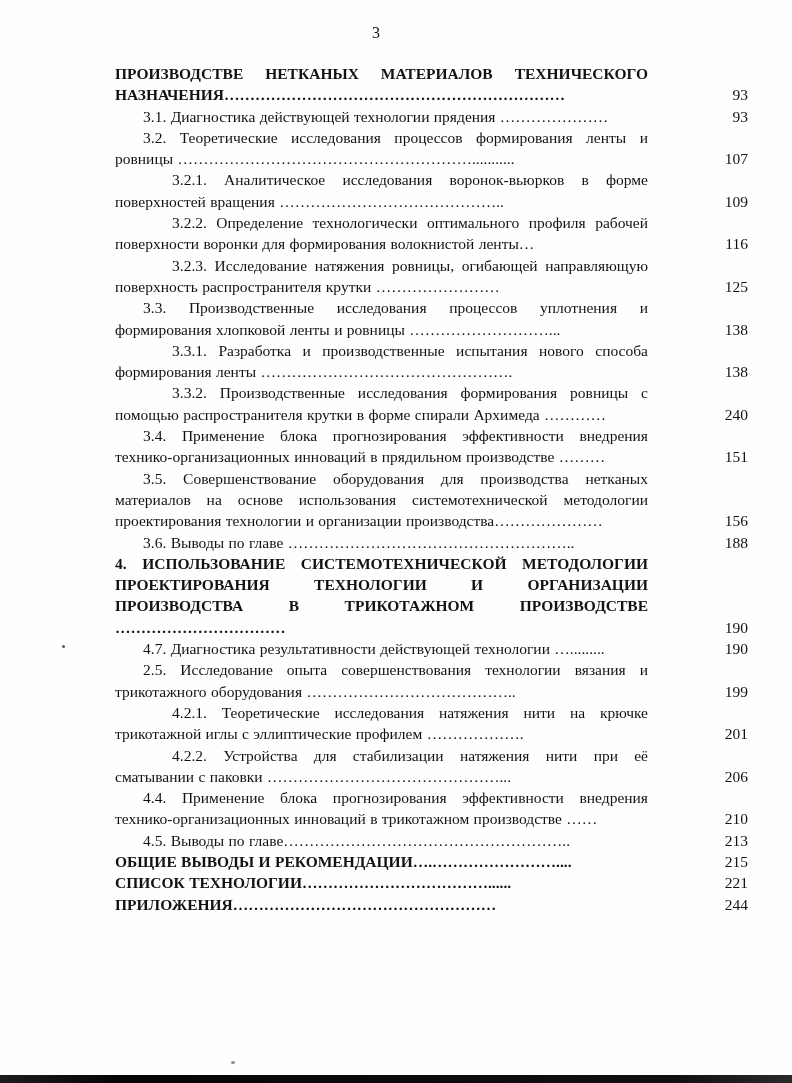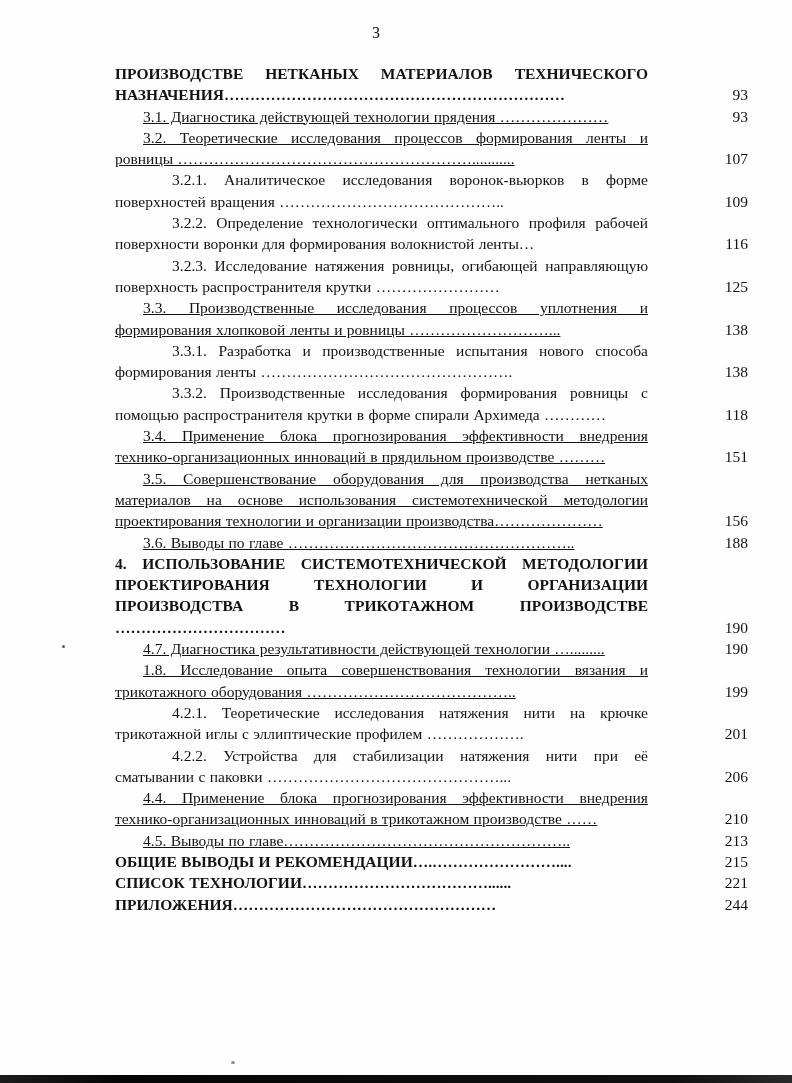--- a/index.html
+++ b/index.html
@@ -48,21 +48,20 @@
     text-align: right;
     white-space: nowrap;
     padding-left: 6px;
   }
   .entry.chapter .entry-text {
     font-weight: bold;
     text-indent: 0;
   }
   .entry.section .entry-text {
     text-indent: 28px;
-    text-decoration: underline;
   }
   .entry.subsection .entry-text {
     text-indent: 57px;
   }
   .speck {
     position: absolute;
     background: #5a5a5a;
     border-radius: 50%;
   }
   .speck-1 { left: 62px; top: 645px; width: 3px; height: 3px; }
@@ -110,21 +109,21 @@
       <div class="entry section">
         <div class="entry-text">3.3. Производственные исследования процессов уплотнения и формирования хлопковой ленты и ровницы ………………………...</div>
         <div class="entry-page">138</div>
       </div>
       <div class="entry subsection">
         <div class="entry-text">3.3.1. Разработка и производственные испытания нового способа формирования ленты ………………………………………….</div>
         <div class="entry-page">138</div>
       </div>
       <div class="entry subsection">
         <div class="entry-text">3.3.2. Производственные исследования формирования ровницы с помощью распространителя крутки в форме спирали Архимеда …………</div>
-        <div class="entry-page">118</div>
+        <div class="entry-page">240</div>
       </div>
       <div class="entry section">
         <div class="entry-text">3.4. Применение блока прогнозирования эффективности внедрения технико-организационных инноваций в прядильном производстве ………</div>
         <div class="entry-page">151</div>
       </div>
       <div class="entry section">
         <div class="entry-text">3.5. Совершенствование оборудования для производства нетканых материалов на основе использования системотехнической методологии проектирования технологии и организации производства…………………</div>
         <div class="entry-page">156</div>
       </div>
       <div class="entry section">
@@ -133,21 +132,21 @@
       </div>
       <div class="entry chapter">
         <div class="entry-text">4. ИСПОЛЬЗОВАНИЕ СИСТЕМОТЕХНИЧЕСКОЙ МЕТОДОЛОГИИ ПРОЕКТИРОВАНИЯ ТЕХНОЛОГИИ И ОРГАНИЗАЦИИ ПРОИЗВОДСТВА В ТРИКОТАЖНОМ ПРОИЗВОДСТВЕ ……………………………</div>
         <div class="entry-page">190</div>
       </div>
       <div class="entry section">
         <div class="entry-text">4.7. Диагностика результативности действующей технологии ….........</div>
         <div class="entry-page">190</div>
       </div>
       <div class="entry section">
-        <div class="entry-text">1.8. Исследование опыта совершенствования технологии вязания и трикотажного оборудования …………………………………..</div>
+        <div class="entry-text">2.5. Исследование опыта совершенствования технологии вязания и трикотажного оборудования …………………………………..</div>
         <div class="entry-page">199</div>
       </div>
       <div class="entry subsection">
         <div class="entry-text">4.2.1. Теоретические исследования натяжения нити на крючке трикотажной иглы с эллиптические профилем ……………….</div>
         <div class="entry-page">201</div>
       </div>
       <div class="entry subsection">
         <div class="entry-text">4.2.2. Устройства для стабилизации натяжения нити при её сматывании с паковки ………………………………………...</div>
         <div class="entry-page">206</div>
       </div>

